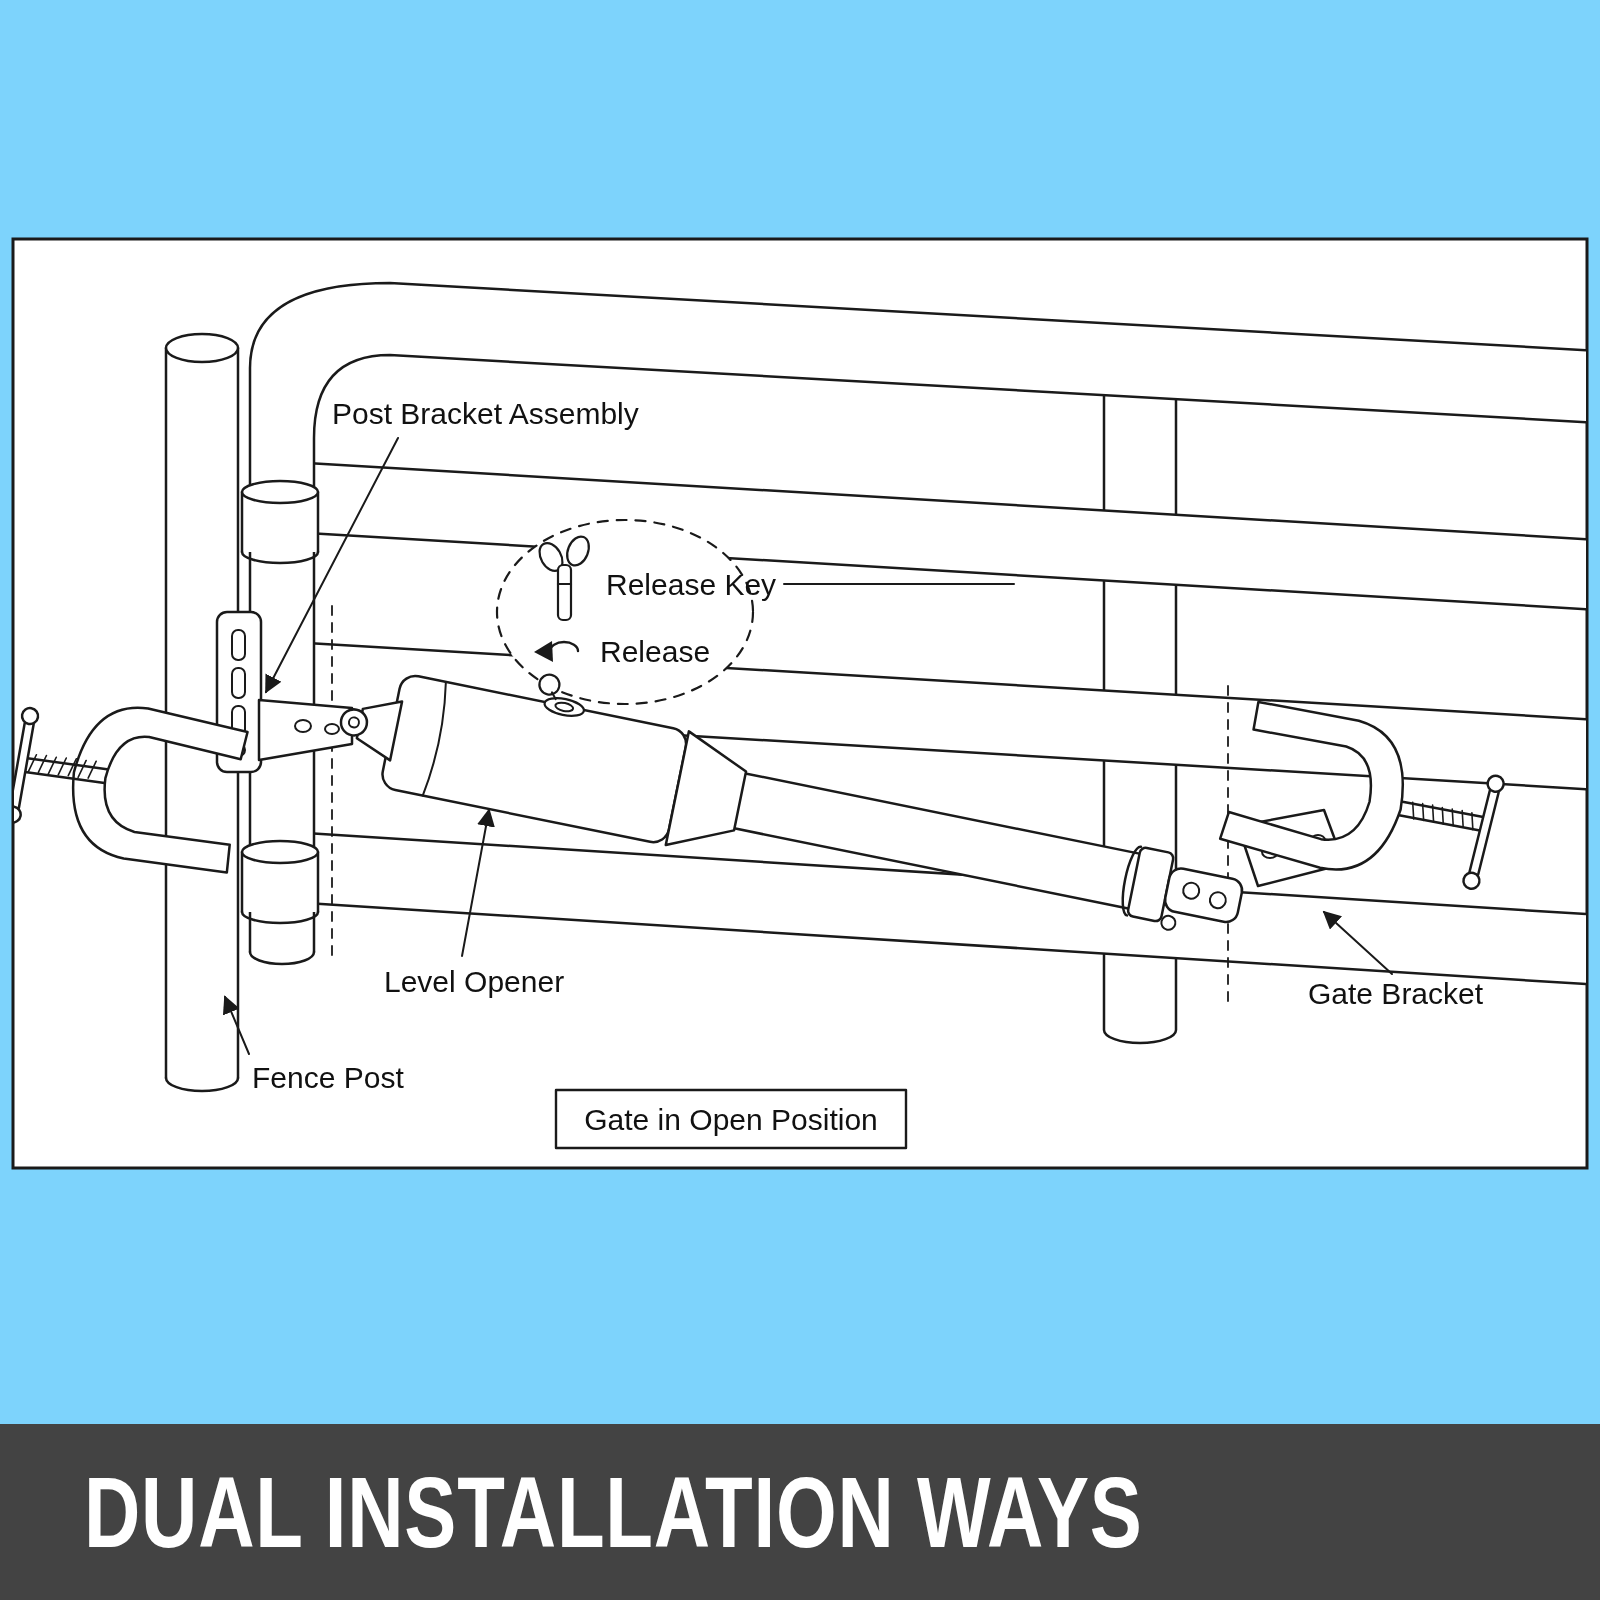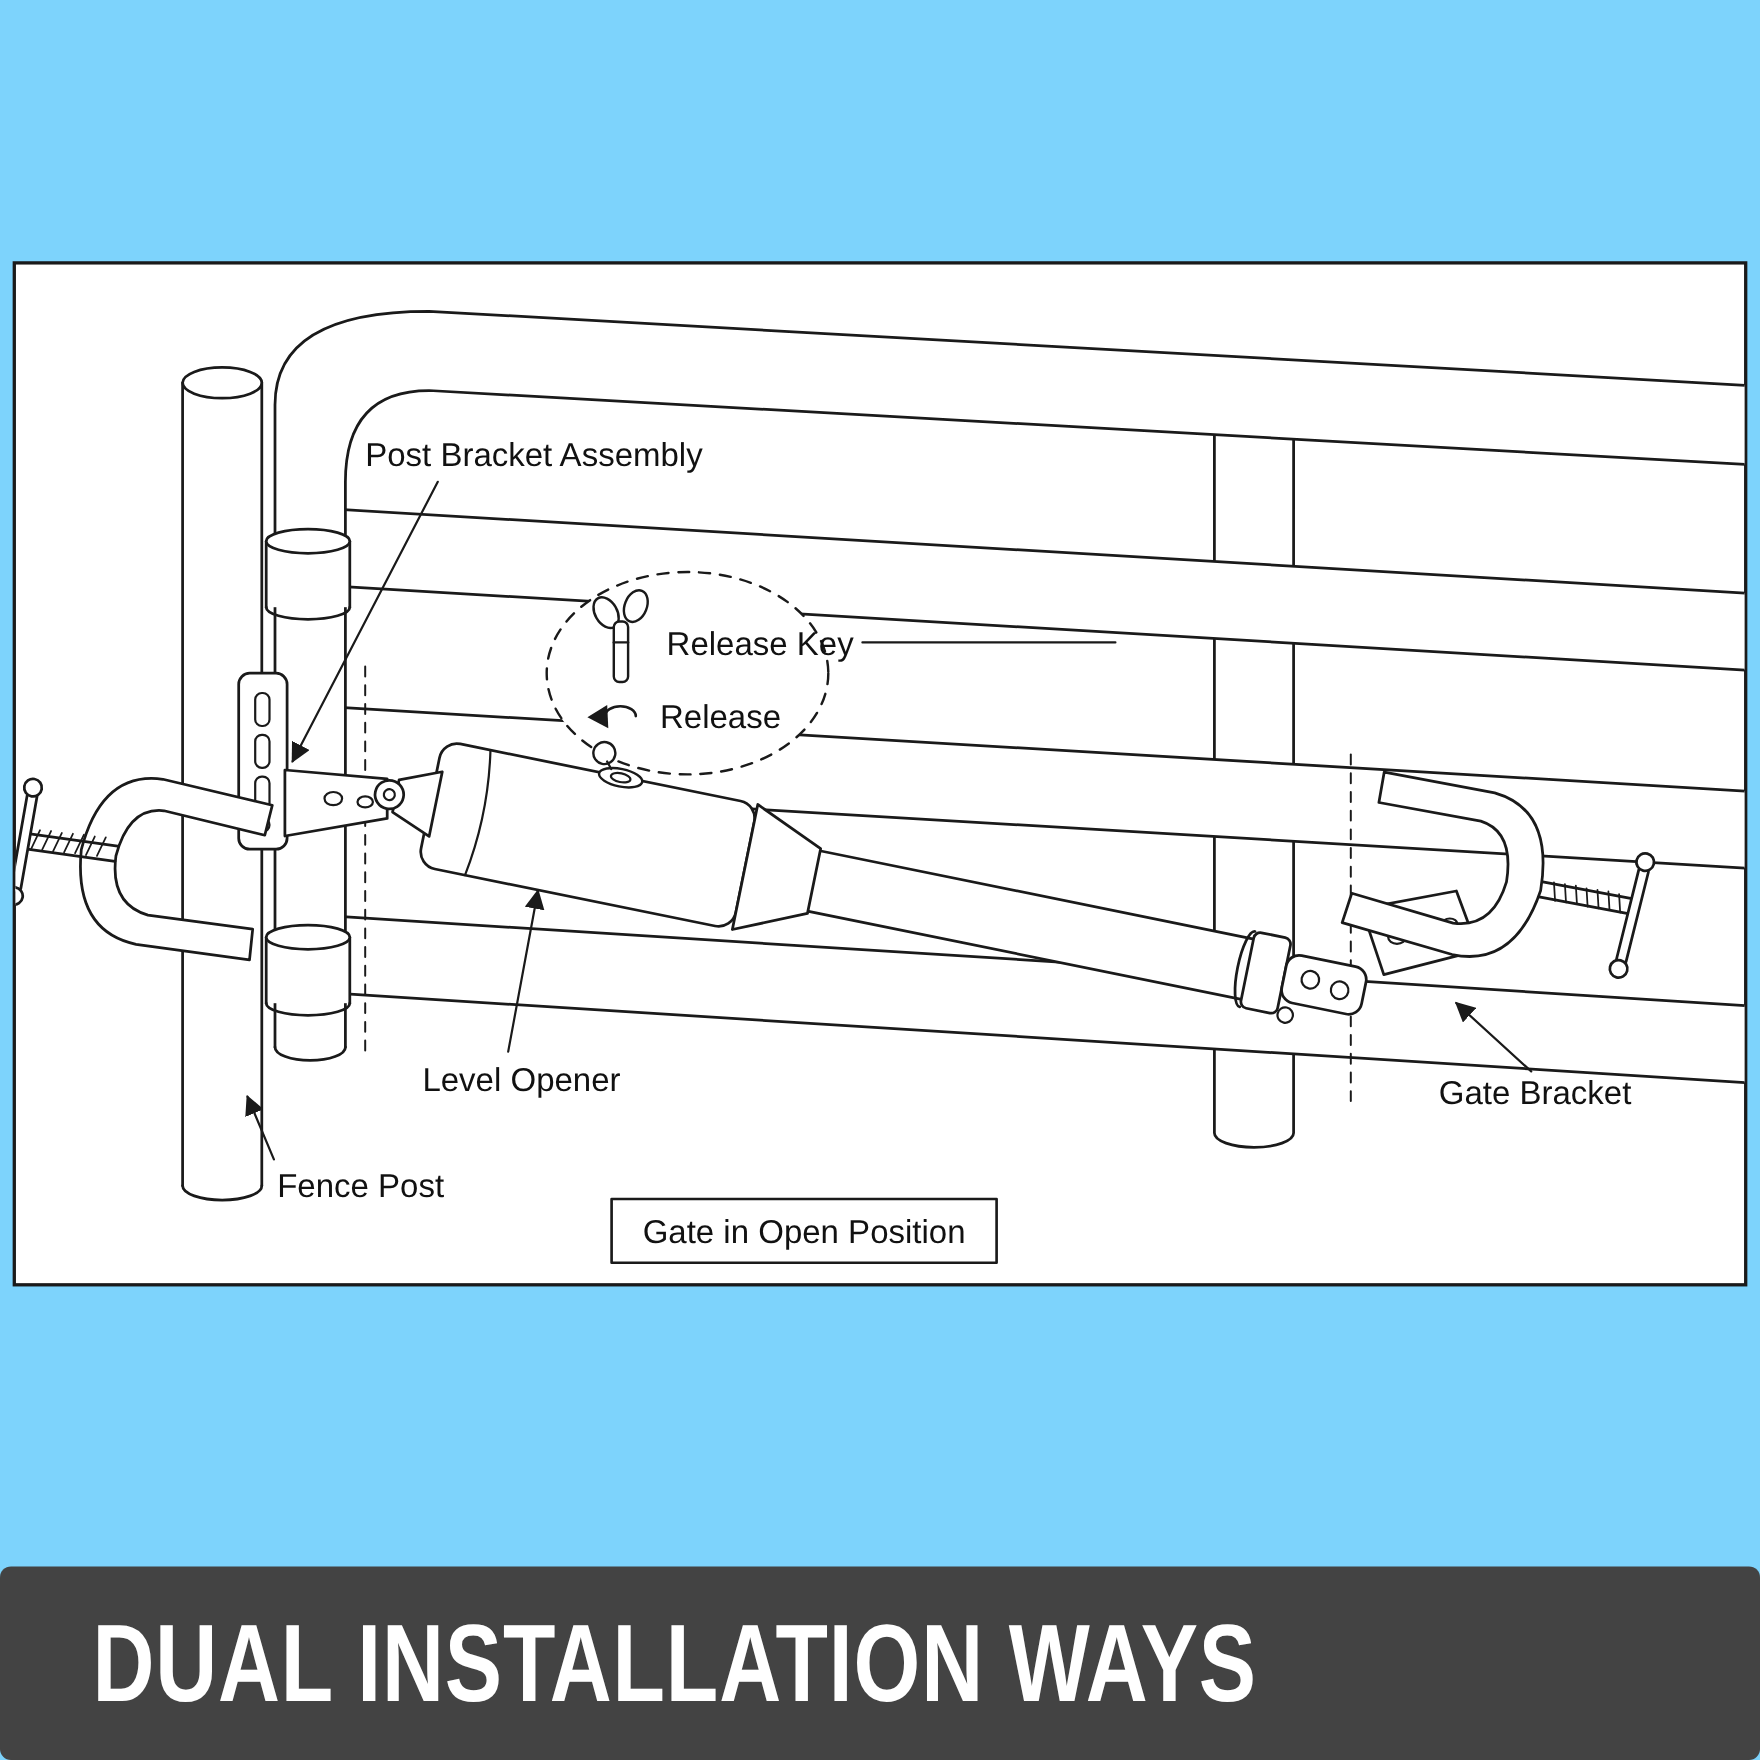--- a/index.html
+++ b/index.html
@@ -173,17 +173,17 @@
 
       <path d="M1392,974 L1324,912" fill="none" stroke="#1a1a1a" stroke-width="2" marker-end="url(#arrow)"></path>
       <text class="diagram-label" x="1308" y="1004">Gate Bracket</text>
 
       <rect x="556" y="1090" width="350" height="58" fill="#ffffff" stroke="#1a1a1a" stroke-width="2.4"></rect>
       <text class="diagram-label" x="731" y="1130" text-anchor="middle">Gate in Open Position</text>
     </g>
   </g>
 </svg>
 
-<div class="banner" style="background: rgb(67, 67, 67); color: rgb(255, 255, 255); border-radius: 10px;">
+<div class="banner" style="background: rgb(67, 67, 67); color: rgb(255, 255, 255);">
   <span class="banner-text">DUAL INSTALLATION WAYS</span>
 </div>
 
 </div>
 
 </body></html>

